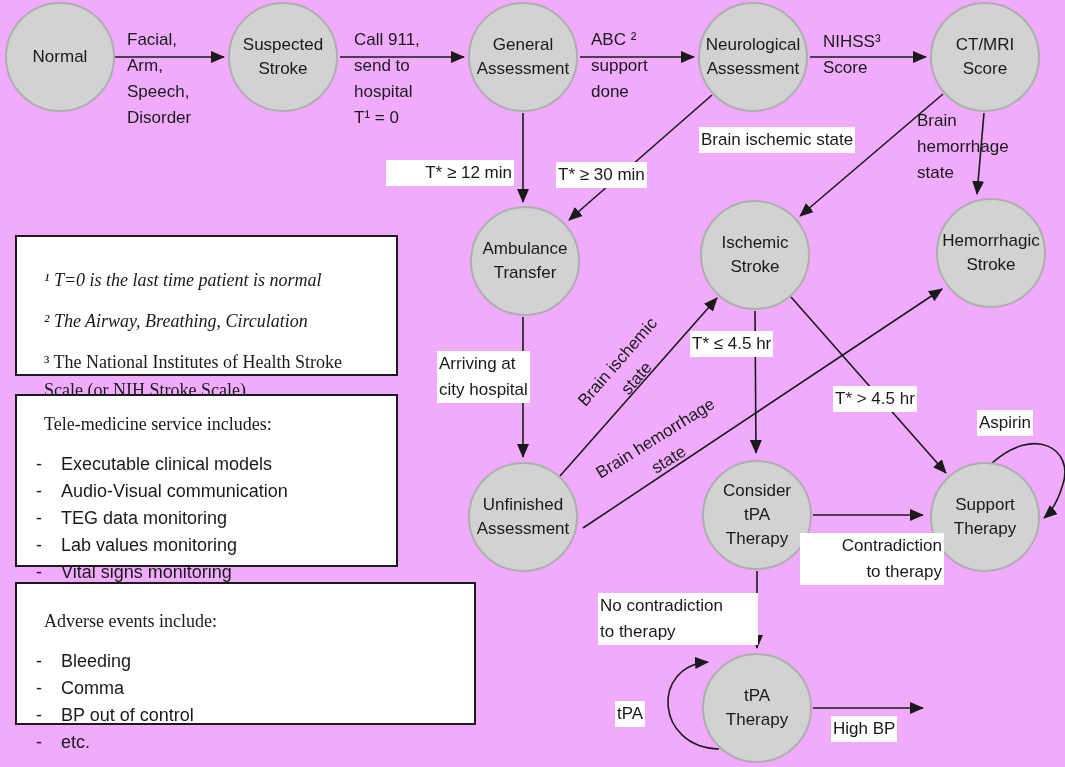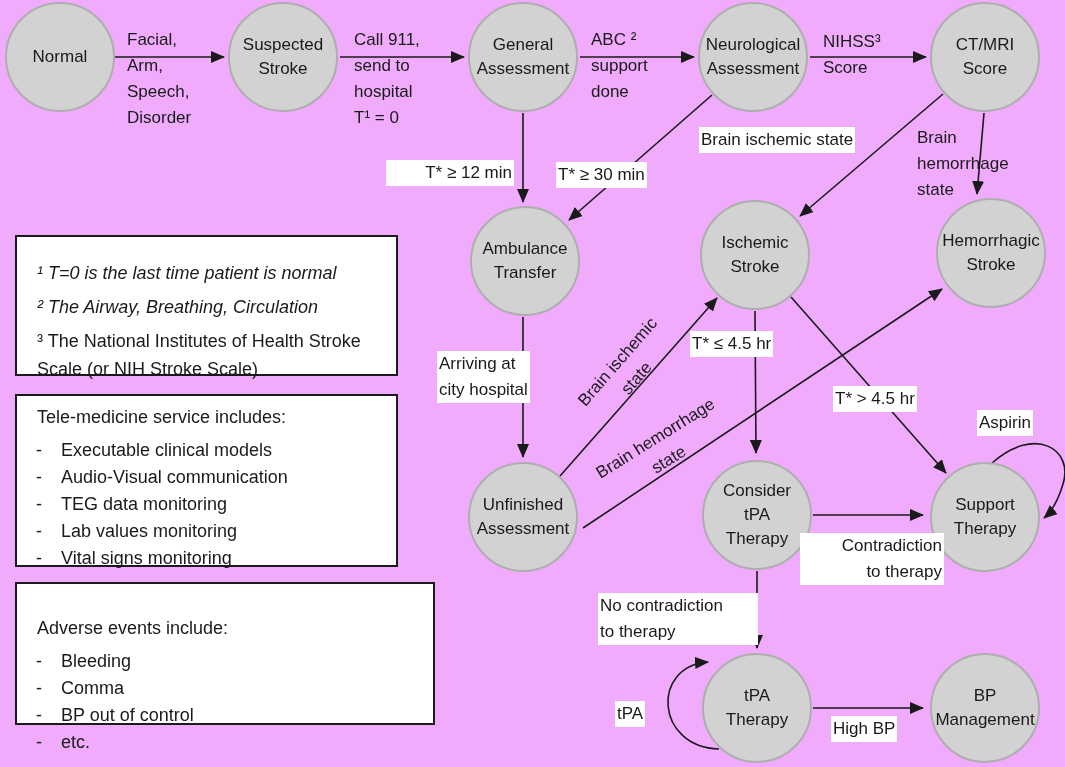--- a/index.html
+++ b/index.html
@@ -17,21 +17,21 @@
   .lbl{
     position:absolute;font-size:17px;line-height:26px;white-space:pre-line;
     z-index:2;
   }
   .whitebg{background:#ffffff;padding:0 2px;}
   .rot{text-align:center;line-height:25px;}
   .note-box{
     position:absolute;border:2px solid #1a1a1a;box-sizing:border-box;
     background:#fff;font-size:18px;z-index:2;padding:12px 12px 0 14px;
   }
-  .note-box p{margin:6px;line-height:28px;}
+  .note-box p{margin:13px;line-height:28px;font-family:Liberation Serif, serif;}
   .note-box .italic{font-style:italic;}
   .li{display:flex;line-height:27px;}
   .li .dash{width:30px;flex:0 0 30px;padding-left:5px;box-sizing:border-box;}
   .nb-title{line-height:27px;}
 </style>
 </head>
 <body>
 
 <div id="stage">
 
@@ -80,40 +80,38 @@
 Stroke</div>
   <div class="node" style="left:468px;top:462px">Unfinished
 Assessment</div>
   <div class="node" style="left:702px;top:460px">Consider
 tPA
 Therapy</div>
   <div class="node" style="left:930px;top:462px">Support
 Therapy</div>
   <div class="node" style="left:702px;top:653px">tPA
 Therapy</div>
-  <div class="node" style="left:930px;top:653px">BP
-Management</div>
 
   <div class="lbl" style="left:127px;top:27px">Facial,
 Arm,
 Speech,
 Disorder</div>
   <div class="lbl" style="left:354px;top:27px">Call 911,
 send to
 hospital
 T¹ = 0</div>
   <div class="lbl" style="left:591px;top:27px">ABC ²
 support
 done</div>
   <div class="lbl" style="left:823px;top:29px">NIHSS³
 Score</div>
   <div class="lbl whitebg" style="left:386px;top:160px;width:124px;text-align:right">T* ≥ 12 min</div>
   <div class="lbl whitebg" style="left:556px;top:162px">T* ≥ 30 min</div>
   <div class="lbl whitebg" style="left:699px;top:127px">Brain ischemic state</div>
-  <div class="lbl" style="left:917px;top:125px">Brain
+  <div class="lbl" style="left:917px;top:108px">Brain
 hemorrhage
 state</div>
   <div class="lbl whitebg" style="left:437px;top:351px">Arriving at
 city hospital</div>
   <div class="lbl rot" style="left:552px;top:345px;width:150px;transform:rotate(-49deg)">Brain ischemic
 state</div>
   <div class="lbl rot" style="left:574px;top:424px;width:176px;transform:rotate(-32deg)">Brain hemorrhage
 state</div>
   <div class="lbl whitebg" style="left:690px;top:331px">T* ≤ 4.5 hr</div>
   <div class="lbl whitebg" style="left:833px;top:386px">T* &gt; 4.5 hr</div>
@@ -148,21 +146,21 @@
     <div class="li">
         <span class="dash">-</span>
         <span>Lab values monitoring</span>
       </div>
     <div class="li">
         <span class="dash">-</span>
         <span>Vital signs monitoring</span>
       </div>
   </div>
 
-  <div class="note-box" style="left:15px;top:582px;width:420px;height:143px;padding-top:24px">
+  <div class="note-box" style="left:15px;top:582px;width:461px;height:143px;padding-top:10px">
     <p class="nb-title">Adverse events include:</p>
     <div class="li">
         <span class="dash">-</span>
         <span>Bleeding</span>
       </div>
     <div class="li">
         <span class="dash">-</span>
         <span>Comma</span>
       </div>
     <div class="li">

